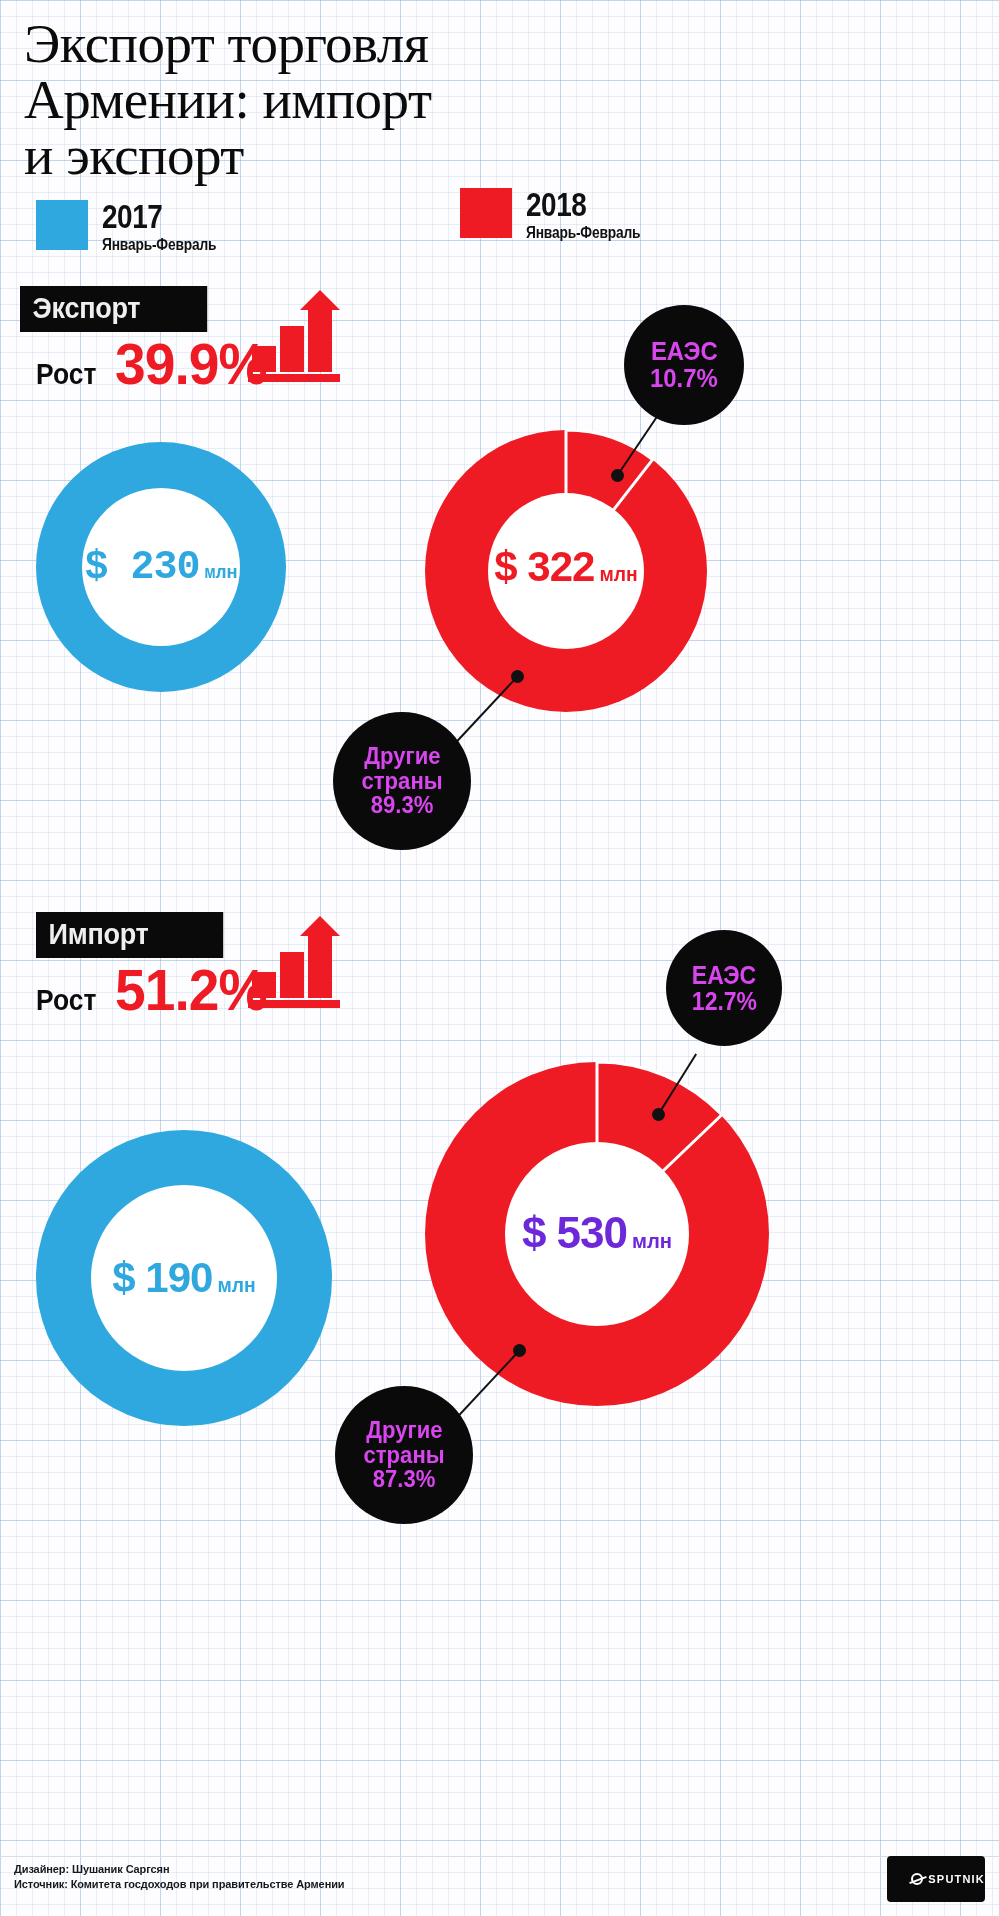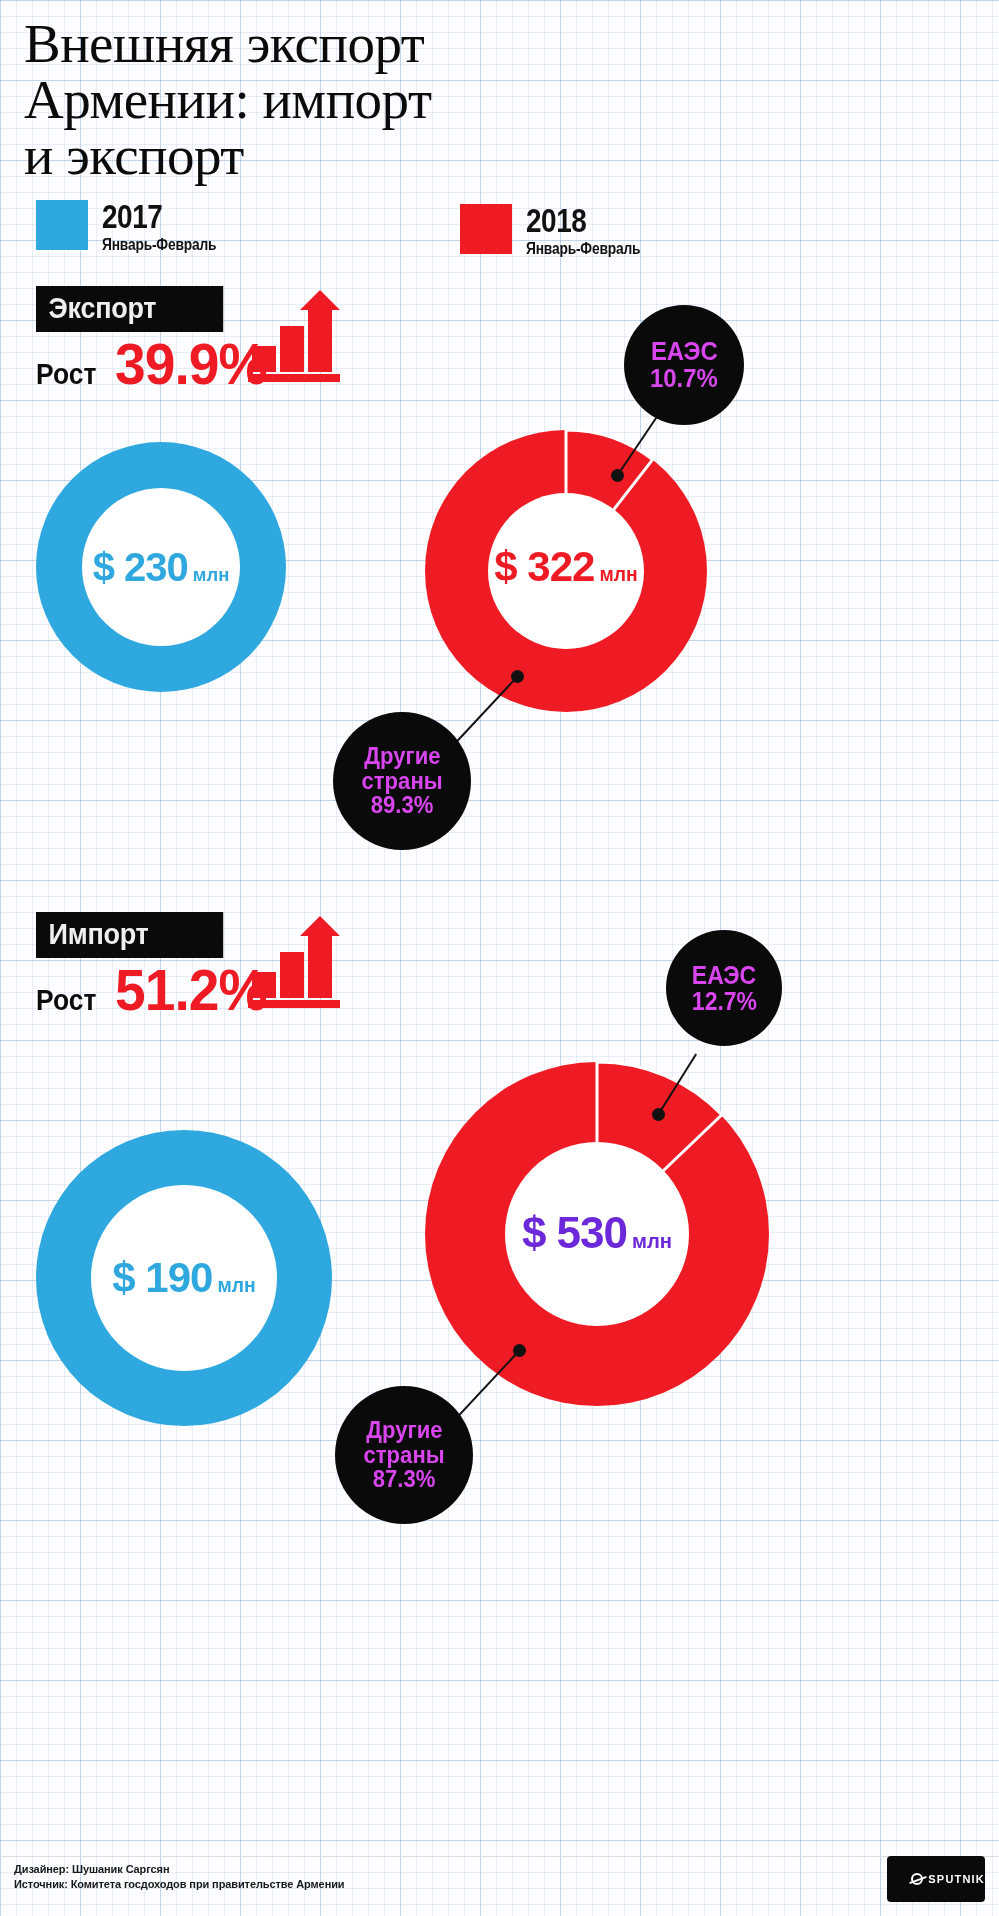--- a/index.html
+++ b/index.html
@@ -113,58 +113,58 @@
     content:""; position:absolute; left:-4px; top:4px; width:18px; height:2px;
     background:#fff; transform:rotate(-20deg);
   }
 </style>
 </head>
 <body>
 
 <div id="grid-bg"></div>
 
 <div id="title">
-  <span class="tl">Внешняя экспорт</span>
+  <span class="tl">Экспорт торговля</span>
   <span class="tl">Армении: импорт</span>
   <span class="tl">и экспорт</span>
 </div>
 
 <div class="legend-item" style="left:36px; top:200px;">
   <div class="legend-swatch" style="background:#2fa8df;"></div>
   <div class="legend-text">
     <div class="legend-year">2017</div>
     <div class="legend-sub">Январь-Февраль</div>
   </div>
 </div>
 
-<div class="legend-item" style="left:460px; top:204px;">
+<div class="legend-item" style="left:460px; top:188px;">
   <div class="legend-swatch" style="background:#ee1b24;"></div>
   <div class="legend-text">
     <div class="legend-year">2018</div>
     <div class="legend-sub">Январь-Февраль</div>
   </div>
 </div>
 
-<div class="sec-tagwrap" style="left:36px; top:286px;">
+<div class="sec-tagwrap" style="left:20px; top:286px;">
   <div class="sec-tag">Экспорт</div>
 </div>
 <div class="sec-growrow" style="left:36px; top:330px;">
   <div class="sec-rost">Рост</div>
   <div class="sec-pct">39.9%</div>
 </div>
 <svg class="grow-icon" style="left:246px; top:288px;" width="96" height="96" viewBox="0 0 96 96">
   <rect x="2" y="86" width="92" height="8" fill="#ee1b24"></rect>
   <rect x="6" y="58" width="24" height="26" fill="#ee1b24"></rect>
   <rect x="34" y="38" width="24" height="46" fill="#ee1b24"></rect>
   <rect x="62" y="22" width="24" height="62" fill="#ee1b24"></rect>
   <path d="M74 44 L74 16 L60 16 L80 -4 L100 16 L86 16 L86 44 Z" fill="#ee1b24" transform="translate(-6,6)"></path>
 </svg>
 
 <div class="donut" style="left:36px; top:442px; width:250px; height:250px; background:#2fa8df;">
-  <div class="donut-hole" style="left:46px; top:46px; width:158px; height:158px;">
+  <div class="donut-hole" style="left:46px; top:46px; width:158px; height:158px;font-family:Liberation Mono, monospace;">
     <div class="donut-val" style="color:#2fa8df; font-size:40px;">
       <span>$ 230</span><span class="unit">млн</span>
     </div>
   </div>
 </div>
 
 <svg style="position:absolute; left:425px; top:430px;" width="282" height="282" viewBox="0 0 282 282">
   <circle cx="141" cy="141" r="141" fill="#ee1b24"></circle>
   <path d="M141 141 L141 0 A141 141 0 0 1 227.6 29.6 Z" fill="#ee1b24" stroke="#ffffff" stroke-width="3"></path>
   <circle cx="141" cy="141" r="78" fill="#ffffff"></circle>

